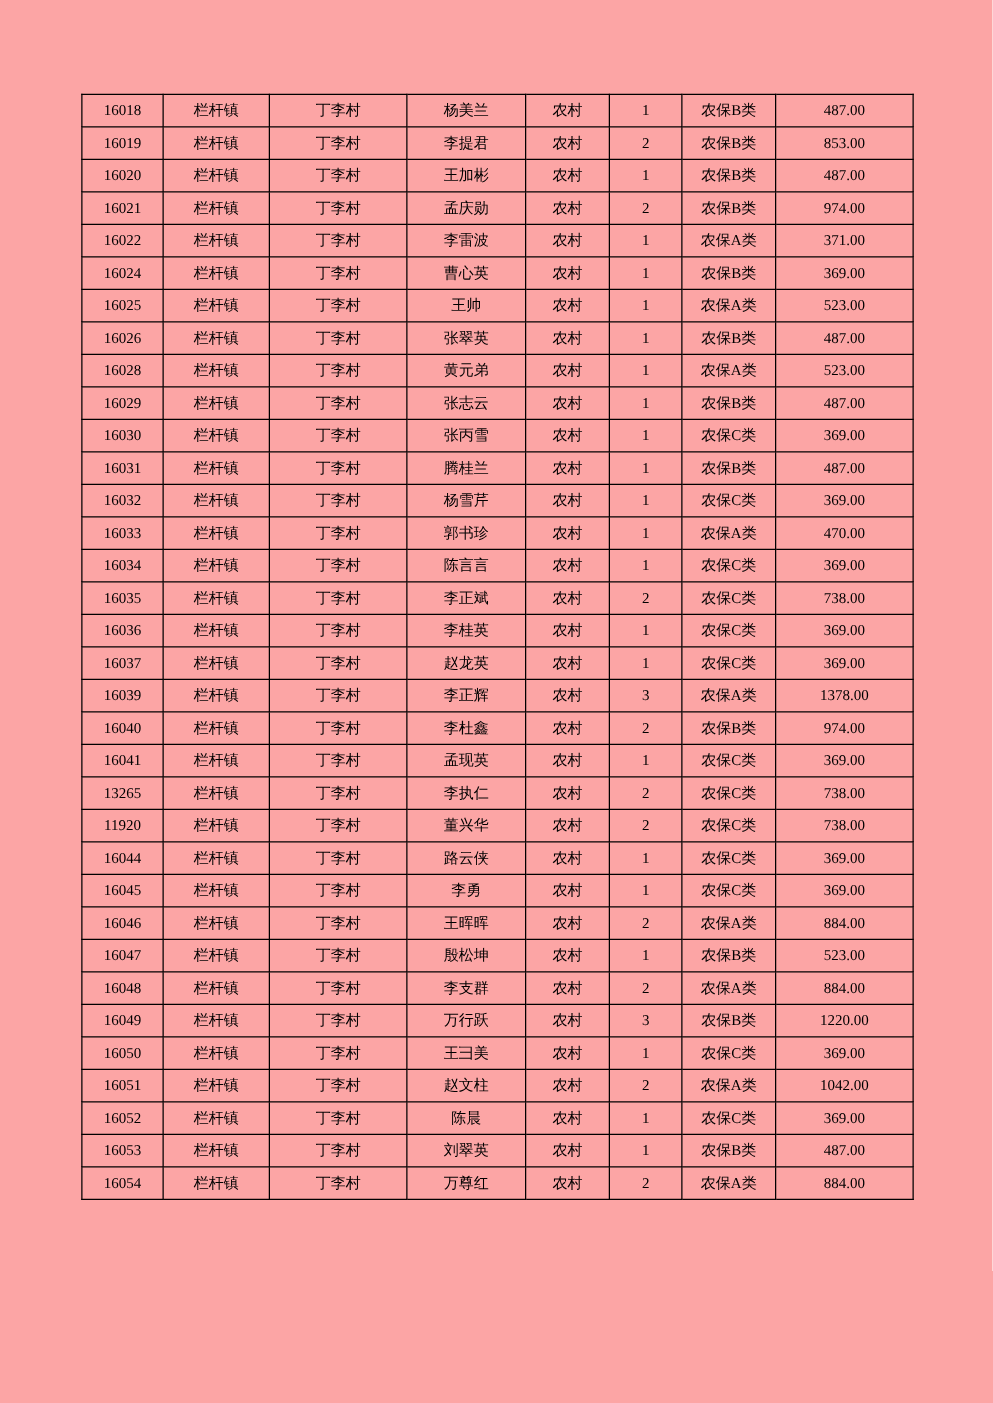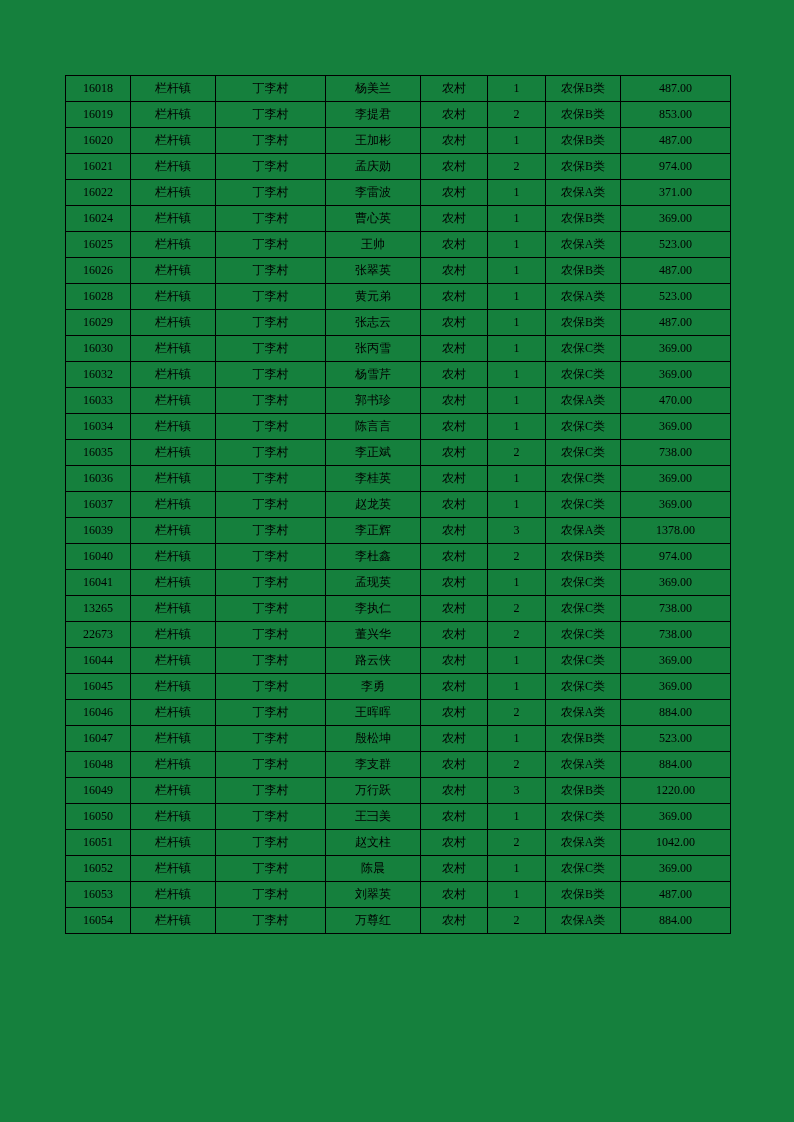--- a/index.html
+++ b/index.html
@@ -13,21 +13,21 @@
     position: relative;
     font-family: "Liberation Serif", "DejaVu Serif", serif;
     color: #000000;
   }
   .page {
     position: absolute;
     left: 0;
     top: 0;
     width: 794px;
     height: 1122px;
-    background: #15803d;
+    background: #fca5a5;
   }
   table.data-table {
     position: absolute;
     left: 65px;
     top: 75px;
     border-collapse: collapse;
     table-layout: fixed;
     width: 665px;
   }
   table.data-table td {
@@ -169,20 +169,30 @@
           <td>16030</td>
           <td>栏杆镇</td>
           <td>丁李村</td>
           <td>张丙雪</td>
           <td>农村</td>
           <td>1</td>
           <td>农保C类</td>
           <td>369.00</td>
         </tr>
         <tr>
+          <td>16031</td>
+          <td>栏杆镇</td>
+          <td>丁李村</td>
+          <td>腾桂兰</td>
+          <td>农村</td>
+          <td>1</td>
+          <td>农保B类</td>
+          <td>487.00</td>
+        </tr>
+        <tr>
           <td>16032</td>
           <td>栏杆镇</td>
           <td>丁李村</td>
           <td>杨雪芹</td>
           <td>农村</td>
           <td>1</td>
           <td>农保C类</td>
           <td>369.00</td>
         </tr>
         <tr>
@@ -269,21 +279,21 @@
           <td>13265</td>
           <td>栏杆镇</td>
           <td>丁李村</td>
           <td>李执仁</td>
           <td>农村</td>
           <td>2</td>
           <td>农保C类</td>
           <td>738.00</td>
         </tr>
         <tr>
-          <td>22673</td>
+          <td>11920</td>
           <td>栏杆镇</td>
           <td>丁李村</td>
           <td>董兴华</td>
           <td>农村</td>
           <td>2</td>
           <td>农保C类</td>
           <td>738.00</td>
         </tr>
         <tr>
           <td>16044</td>

